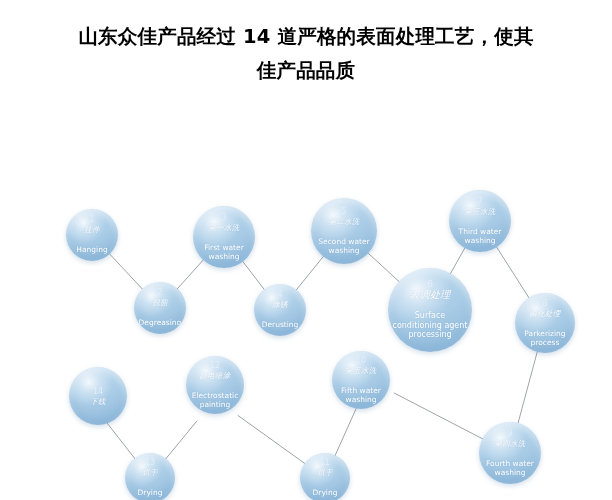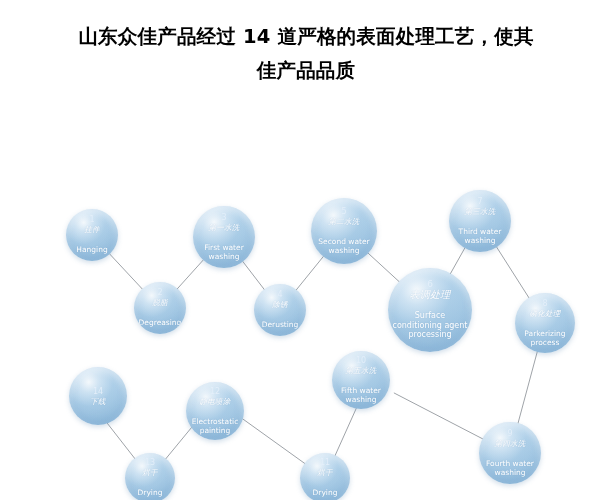--- a/index.html
+++ b/index.html
@@ -224,21 +224,21 @@
         <div class="node" style="left: 332px; top: 227px; width: 58px; height: 58px;">
           <div class="num">10</div>
           <div class="cn">第五水洗</div>
           <div class="en">Fifth water washing</div>
         </div>
         <div class="node" style="left: 300px; top: 329px; width: 50px; height: 50px;">
           <div class="num">11</div>
           <div class="cn">烘干</div>
           <div class="en">Drying</div>
         </div>
-        <div class="node" style="left: 186px; top: 258px; width: 58px; height: 58px;">
+        <div class="node" style="left: 186px; top: 232px; width: 58px; height: 58px;">
           <div class="num">12</div>
           <div class="cn">静电喷涂</div>
           <div class="en">Electrostatic painting</div>
         </div>
         <div class="node" style="left: 125px; top: 329px; width: 50px; height: 50px;">
           <div class="num">13</div>
           <div class="cn">烘干</div>
           <div class="en">Drying</div>
         </div>
         <div class="node" style="left: 69px; top: 243px; width: 58px; height: 58px;">

